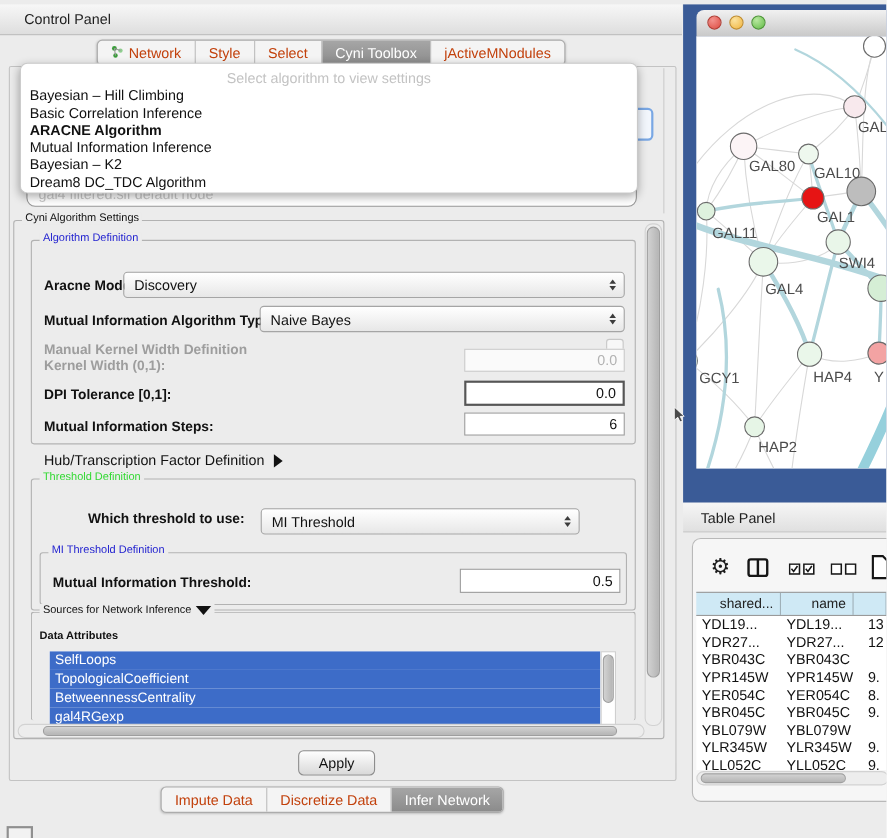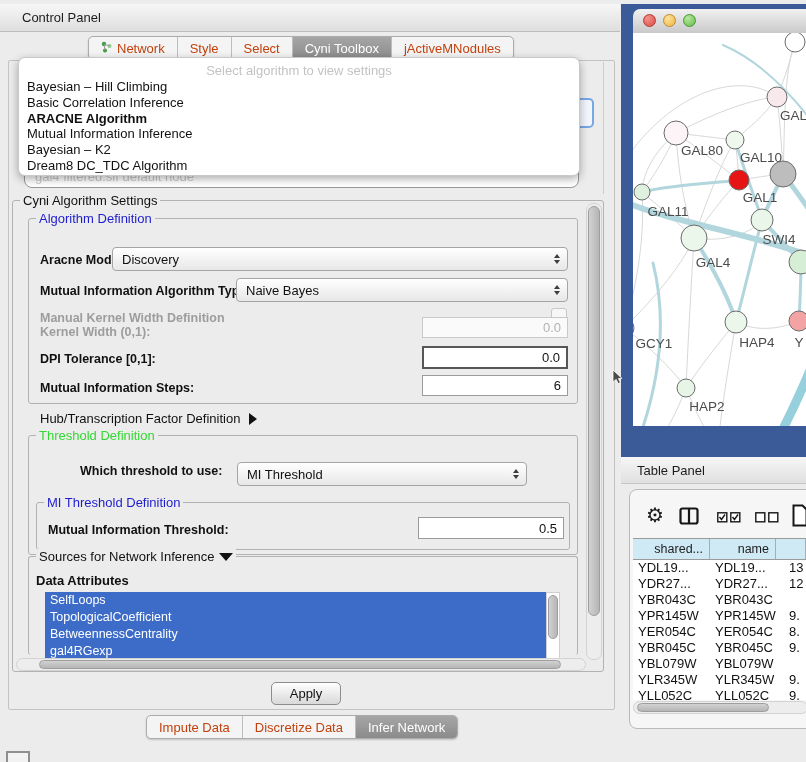--- a/index.html
+++ b/index.html
@@ -37,21 +37,21 @@
   
   .dd-pop{position:absolute;left:18px;top:57px;width:562px;height:119px;background:#ffffff;
     border:1px solid #c9c9c9;border-radius:7px;box-shadow:0 3px 9px rgba(0,0,0,.32);
     z-index:20;padding-top:4px;box-sizing:border-box;}
   .dd-ph{font-size:13px;color:#c3c3c3;text-align:center;height:17px;line-height:17px;}
   .dd-item{font-size:13px;line-height:15.8px;padding-left:8px;white-space:nowrap;}
   .dd-item.dd-sel{font-weight:bold;}
 
   
   .gb{position:absolute;border:1px solid #b2b2b2;border-radius:3px;z-index:2;}
-  .gt{position:absolute;top:-8px;left:7px;background:#ececec;padding:0 3px;font-size:13px;
+  .gt{position:absolute;top:-8px;left:7px;background:#ececec;padding:0 3px;font-size:10px;
       white-space:nowrap;display:flex;align-items:center;gap:4px;}
   .gt.blue{color:#1d1dcf;} .gt.green{color:#32d932;}
 
   .lb{position:absolute;font-size:12.5px;font-weight:bold;white-space:nowrap;z-index:3;}
   .lb.dis{color:#9d9d9d;}
   .plain{font-weight:normal;font-size:13px;}
 
   .cmb{position:absolute;background:linear-gradient(#ffffff,#e7e7e7);border:1px solid #a5a5a5;
     border-radius:4px;font-size:13px;display:flex;align-items:center;padding:0 9px;
     box-sizing:border-box;z-index:3;}
@@ -244,21 +244,21 @@
   <div class="inp" style="left:418px;top:517px;width:146px;height:22px;">
     <span>0.5</span>
   </div>
 
   <div class="gb" style="left:28px;top:556px;width:548px;height:98px;border-bottom:none;">
     <span class="gt">
       <span>Sources for Network Inference</span>
       <span class="tri-down-big"></span>
     </span>
   </div>
-  <div class="lb" style="left:36px;top:573px;font-size:13px;">Data Attributes</div>
+  <div class="lb" style="left:36px;top:573px;font-size:10px;">Data Attributes</div>
 
   <div class="attr-list" id="attr-list">
       <div class="attr-item">SelfLoops</div>
       <div class="attr-item">TopologicalCoefficient</div>
       <div class="attr-item">BetweennessCentrality</div>
       <div class="attr-item">gal4RGexp</div>
     </div>
   <div class="sb-track" style="left:546px;top:592px;width:12px;height:68px;background:#fff;border-color:#cfcfcf;border-radius:0;">
     <div class="sb-thumb" style="left:1px;top:2px;width:8px;height:42px;"></div>
   </div>

